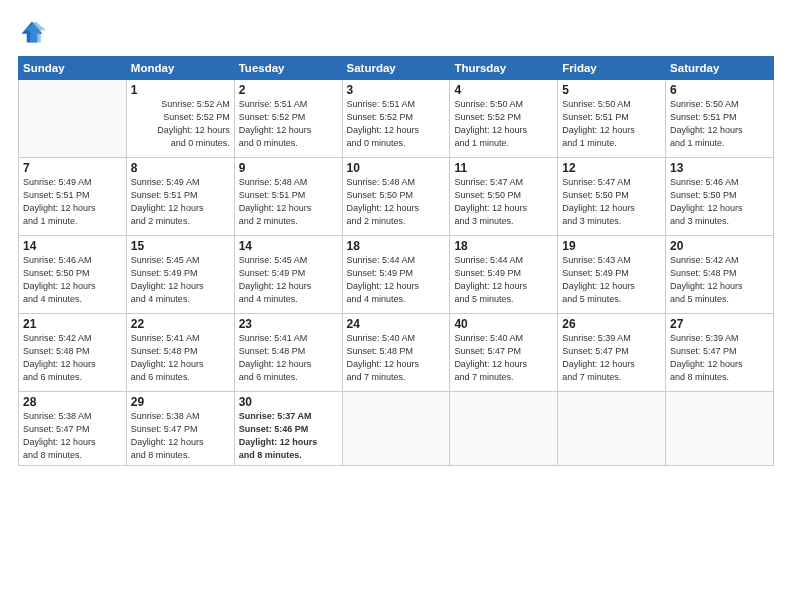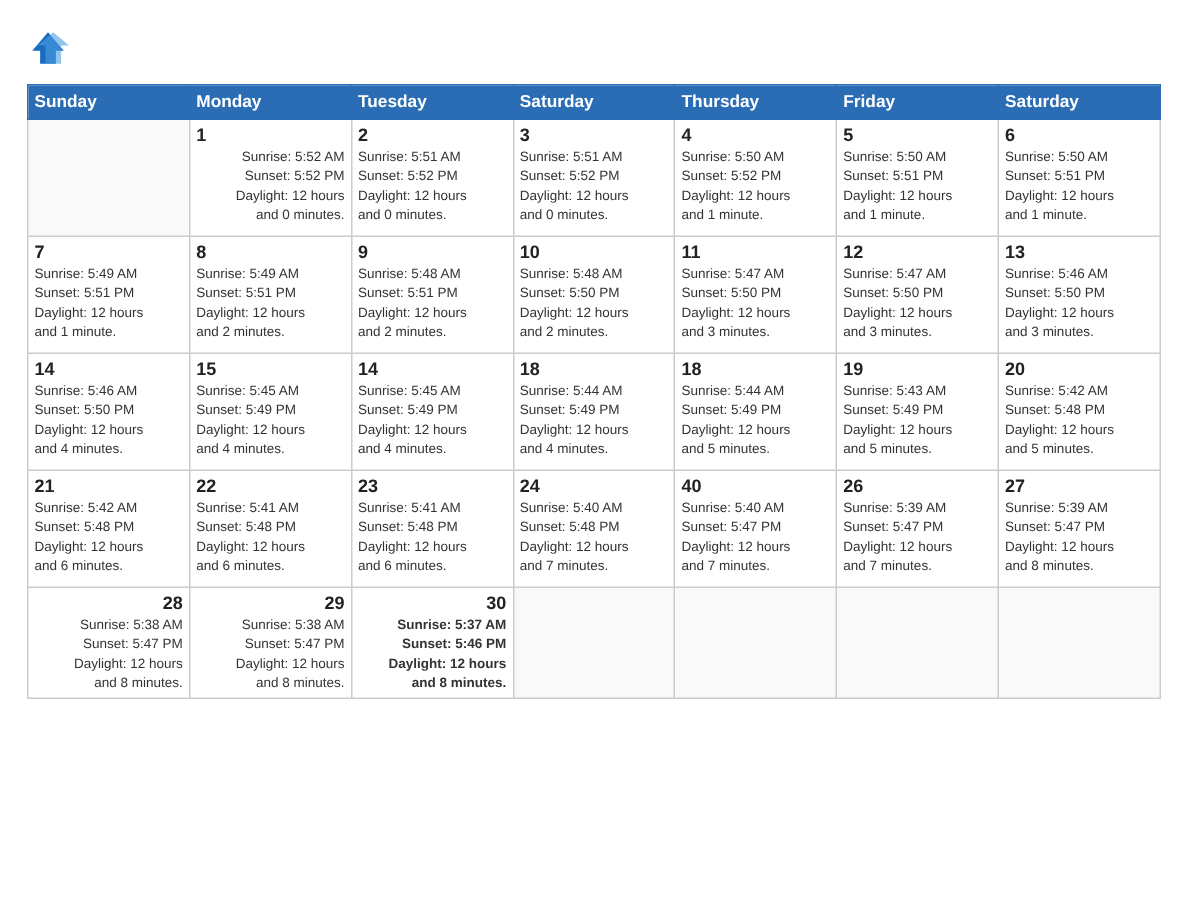--- a/index.html
+++ b/index.html
@@ -84,21 +84,20 @@
       display: block;
       margin-bottom: 1px;
     }
     .day-info {
       font-size: 9px;
       color: #333;
       line-height: 1.45;
     }
     .last-row td {
       height: 68px;
-      text-align: right;
     }
   </style>
 </head>
 <body>
 
 <div class="page">
   <div class="header">
     <div class="logo">
       <svg class="logo-icon" viewBox="0 0 32 32">
         <polygon points="16,4 28,18 22,18 22,28 10,28 10,18 4,18" fill="#1a6abf"></polygon>

